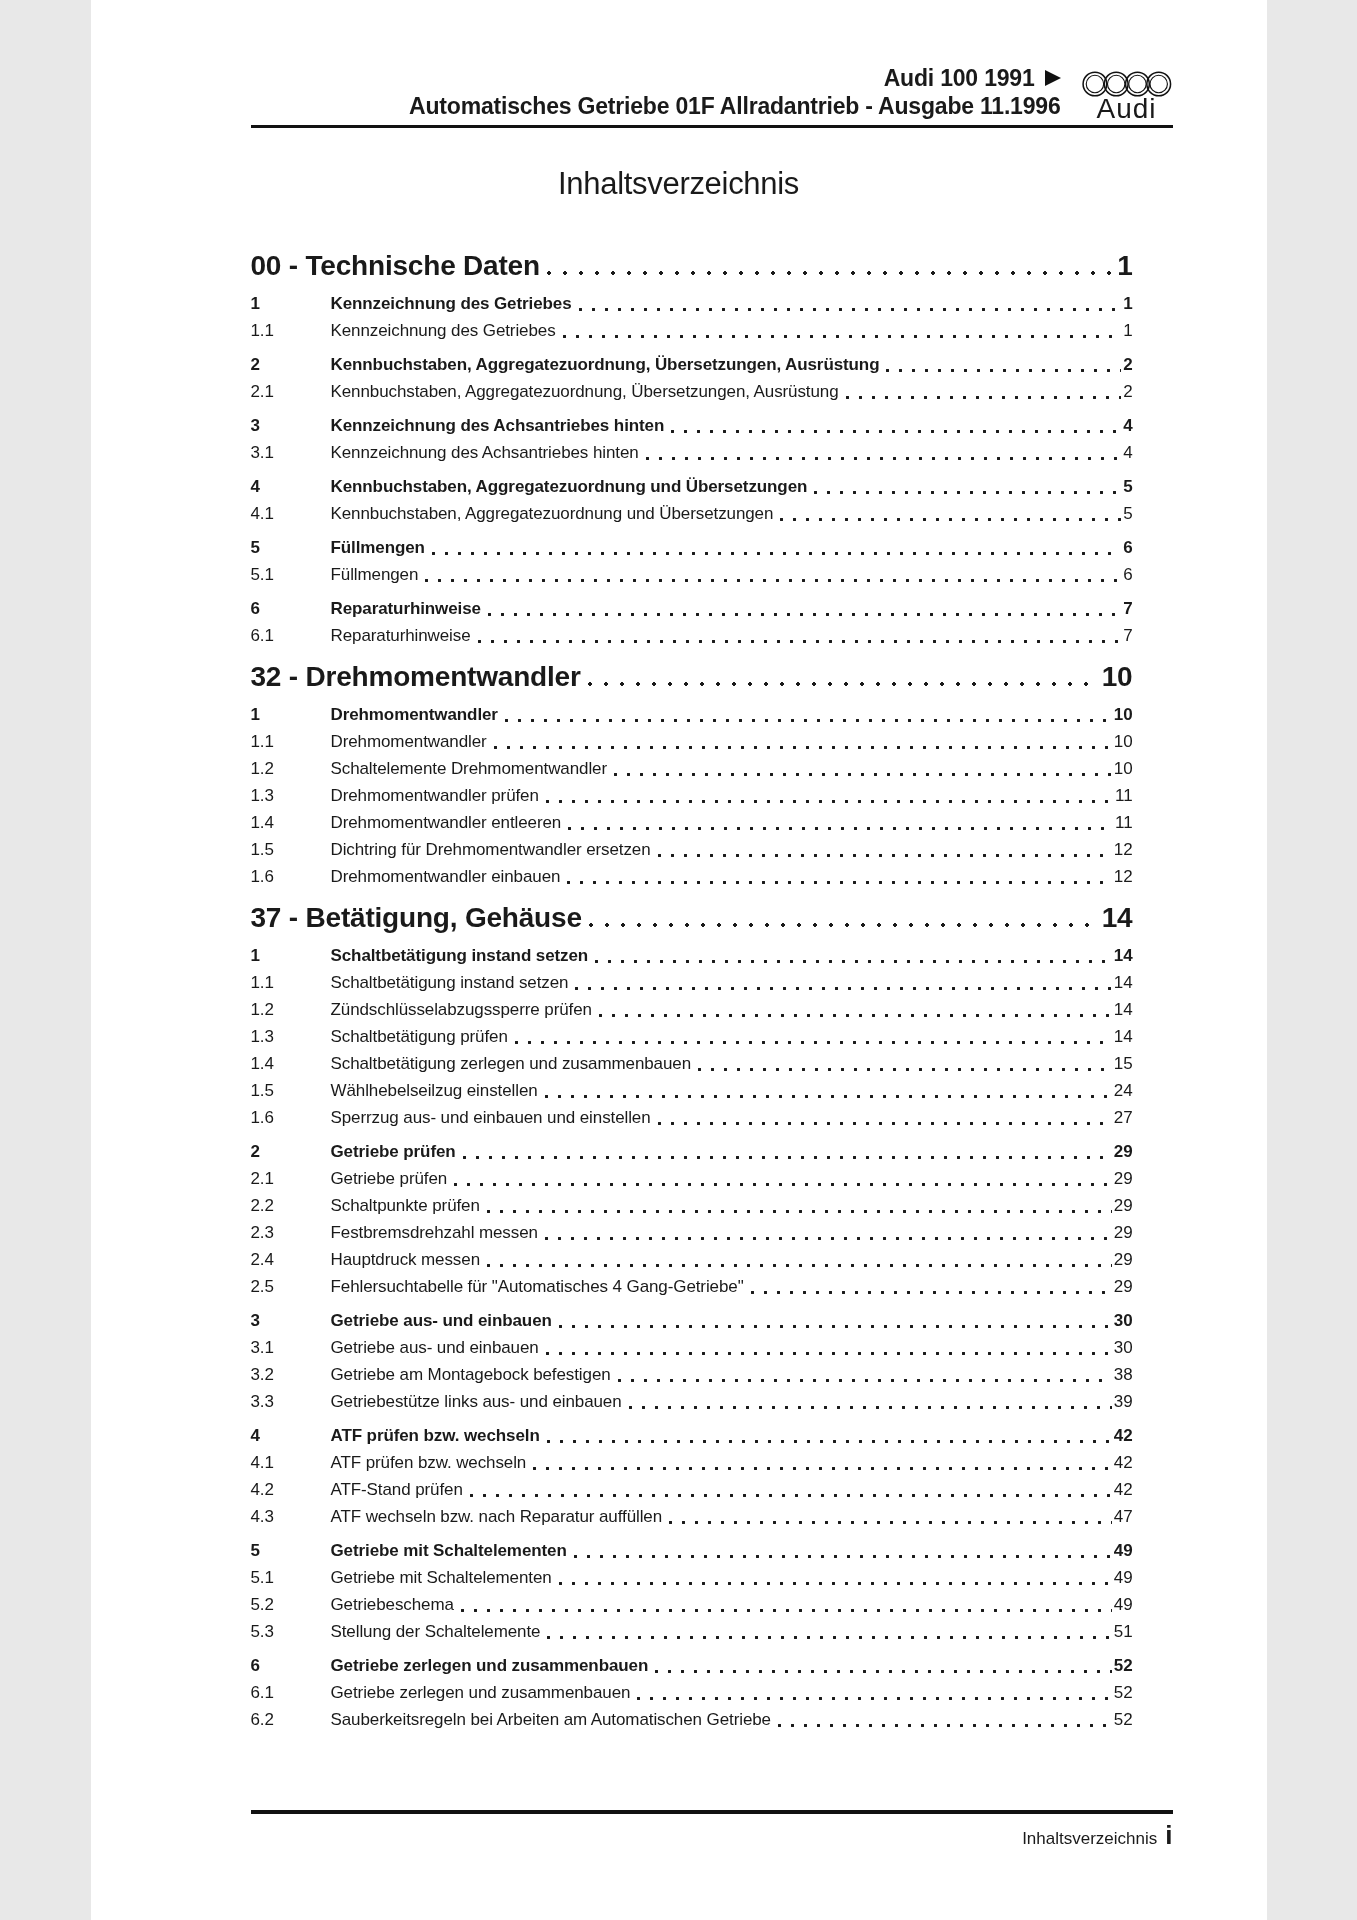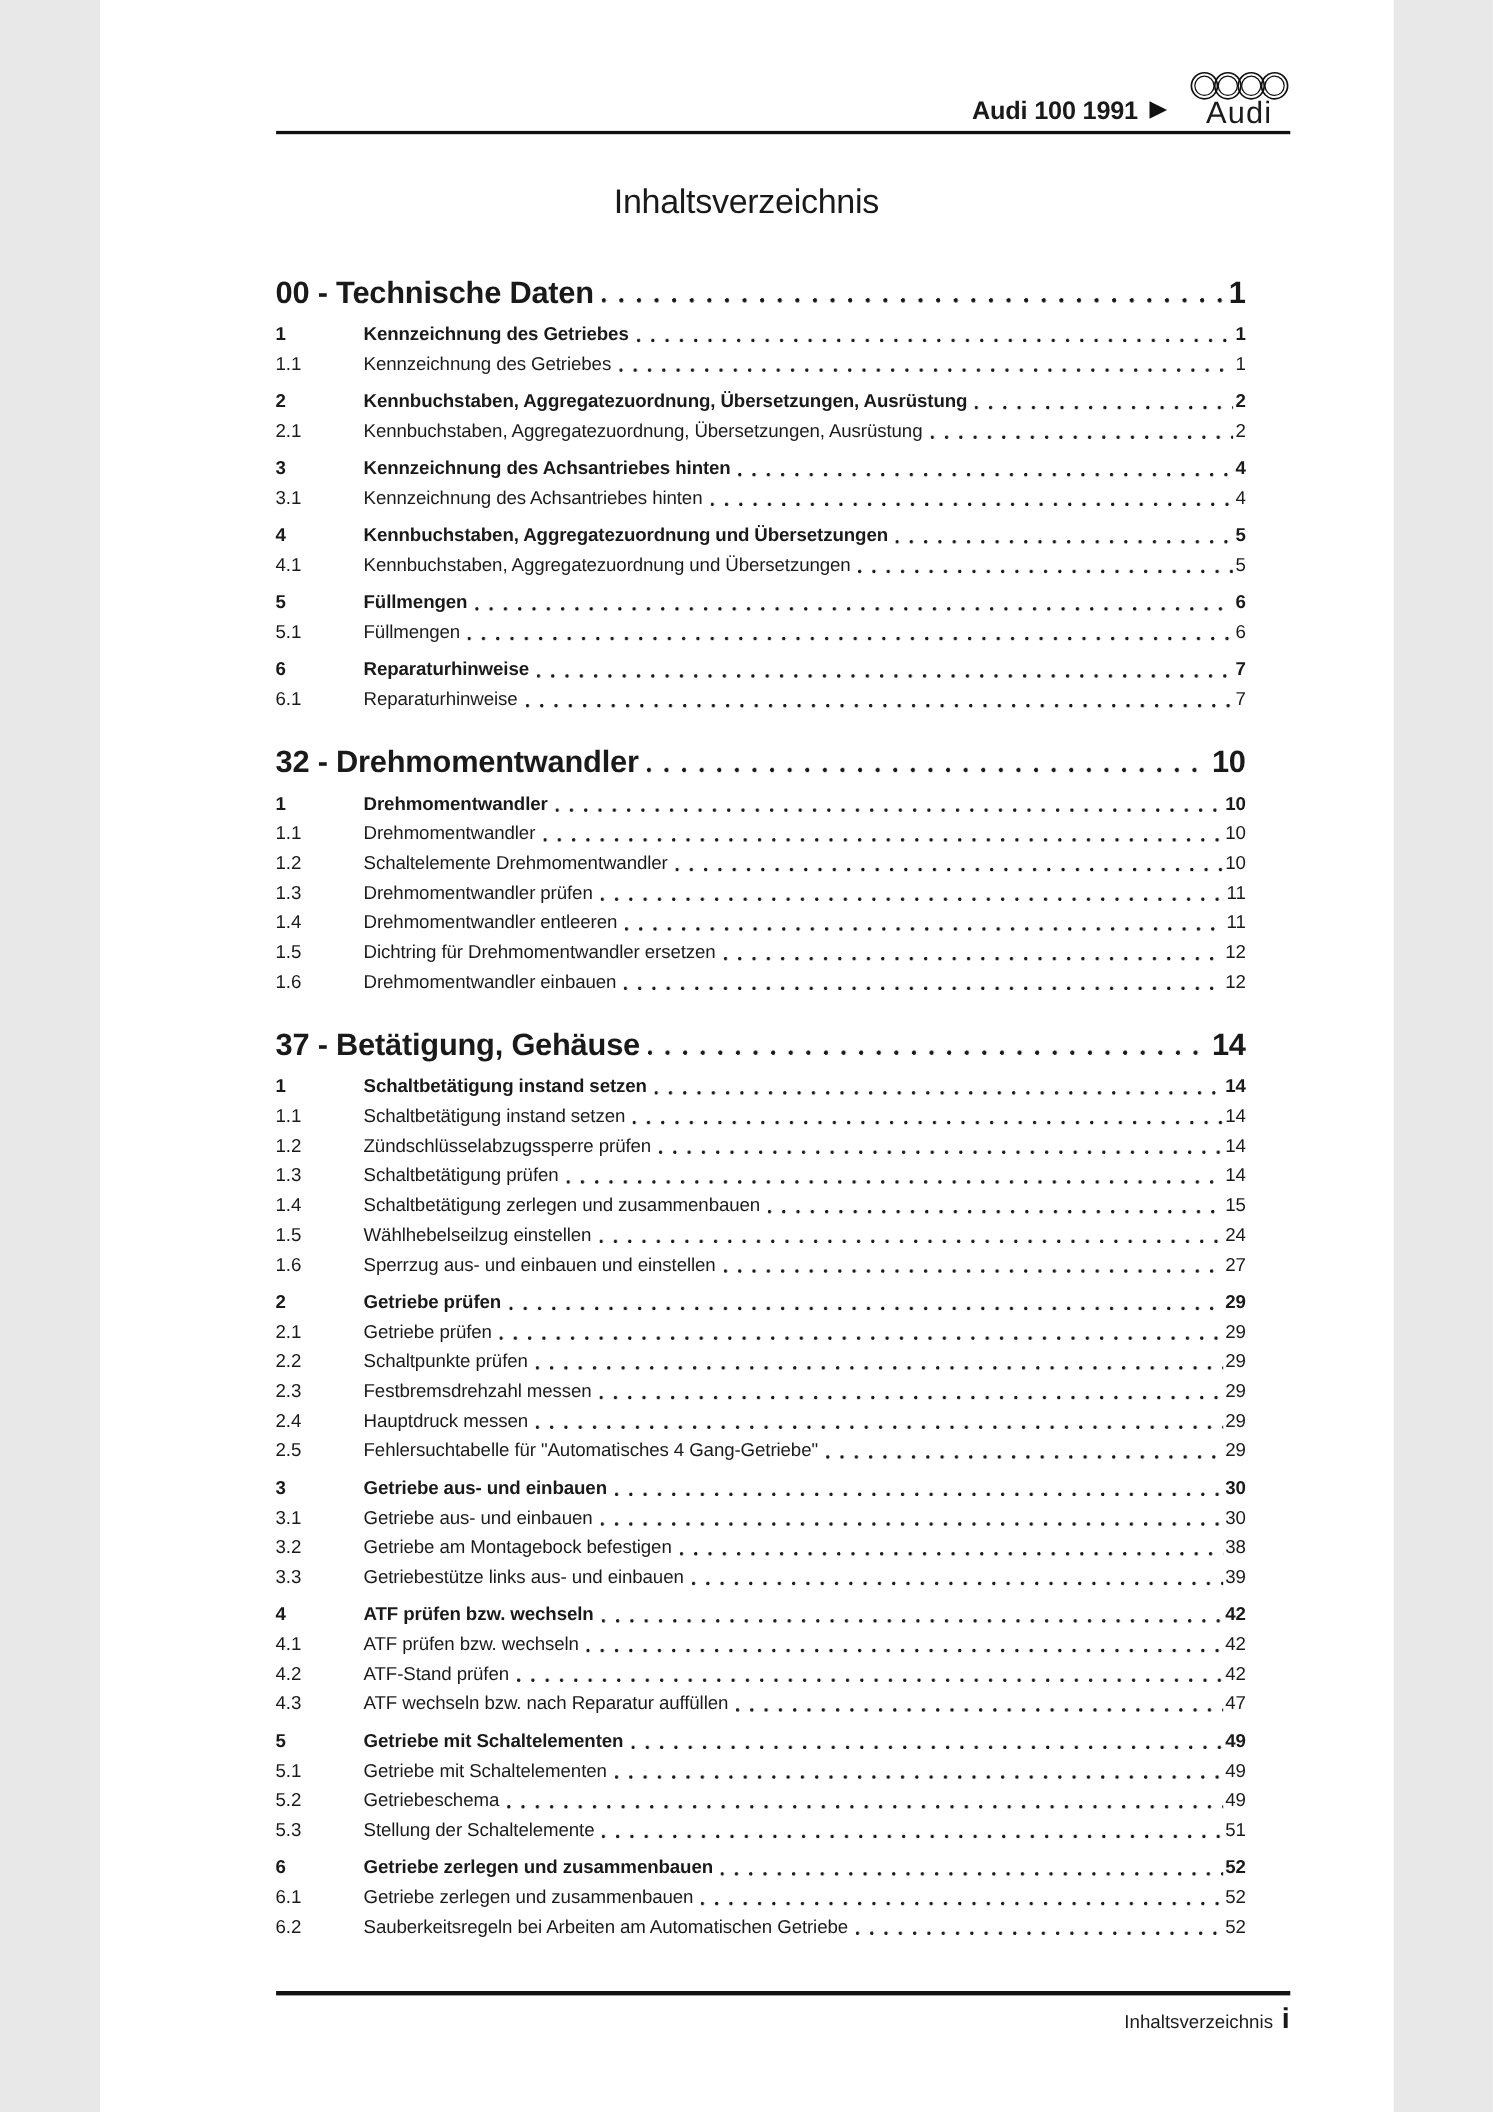--- a/index.html
+++ b/index.html
@@ -58,21 +58,21 @@
     margin:0 2px 6px 7px;
     background-image:radial-gradient(circle at 1.5px 1.5px, currentColor 1.4px, transparent 1.7px);
     background-size:13px 3px;
     background-repeat:repeat-x;
   }
   .toc-heading {
     font-weight:bold; font-size:28px; line-height:32px;
     margin-bottom:8px;
     letter-spacing:-0.2px;
   }
-  .toc-section + .toc-section .toc-heading { margin-top:28px; }
+  .toc-section + .toc-section .toc-heading { margin-top:12px; }
   .toc-heading .dots {
     height:4px; margin-bottom:7px;
     background-image:radial-gradient(circle at 2px 2px, currentColor 1.8px, transparent 2.1px);
     background-size:16px 4px;
   }
   .toc-entry { font-size:17px; line-height:27px; letter-spacing:-0.1px; }
   .toc-entry .num { flex:0 0 80px; }
   .toc-entry .entry-title { flex:0 0 auto; white-space:nowrap; }
   .toc-entry .pg { flex:0 0 auto; }
   .toc-entry.lvl1 { font-weight:bold; margin-top:7px; }
@@ -96,20 +96,21 @@
 <body>
 
 <div class="page">
 
   <div class="header">
     <div class="header-text">
       <div class="header-line1">
         <span>Audi 100 1991</span>
         <span class="arrow-icon"></span>
       </div>
+      <div>Automatisches Getriebe 01F Allradantrieb - Ausgabe 11.1996</div>
     </div>
     <div class="logo-block">
       <svg class="rings-svg" width="92" height="28" viewBox="0 0 132 40" fill="none" stroke="#111">
         <circle cx="20" cy="20" r="17" stroke-width="2.2"></circle>
         <circle cx="20" cy="20" r="12.5" stroke-width="1.6"></circle>
         <circle cx="50.5" cy="20" r="17" stroke-width="2.2"></circle>
         <circle cx="50.5" cy="20" r="12.5" stroke-width="1.6"></circle>
         <circle cx="81" cy="20" r="17" stroke-width="2.2"></circle>
         <circle cx="81" cy="20" r="12.5" stroke-width="1.6"></circle>
         <circle cx="111.5" cy="20" r="17" stroke-width="2.2"></circle>

